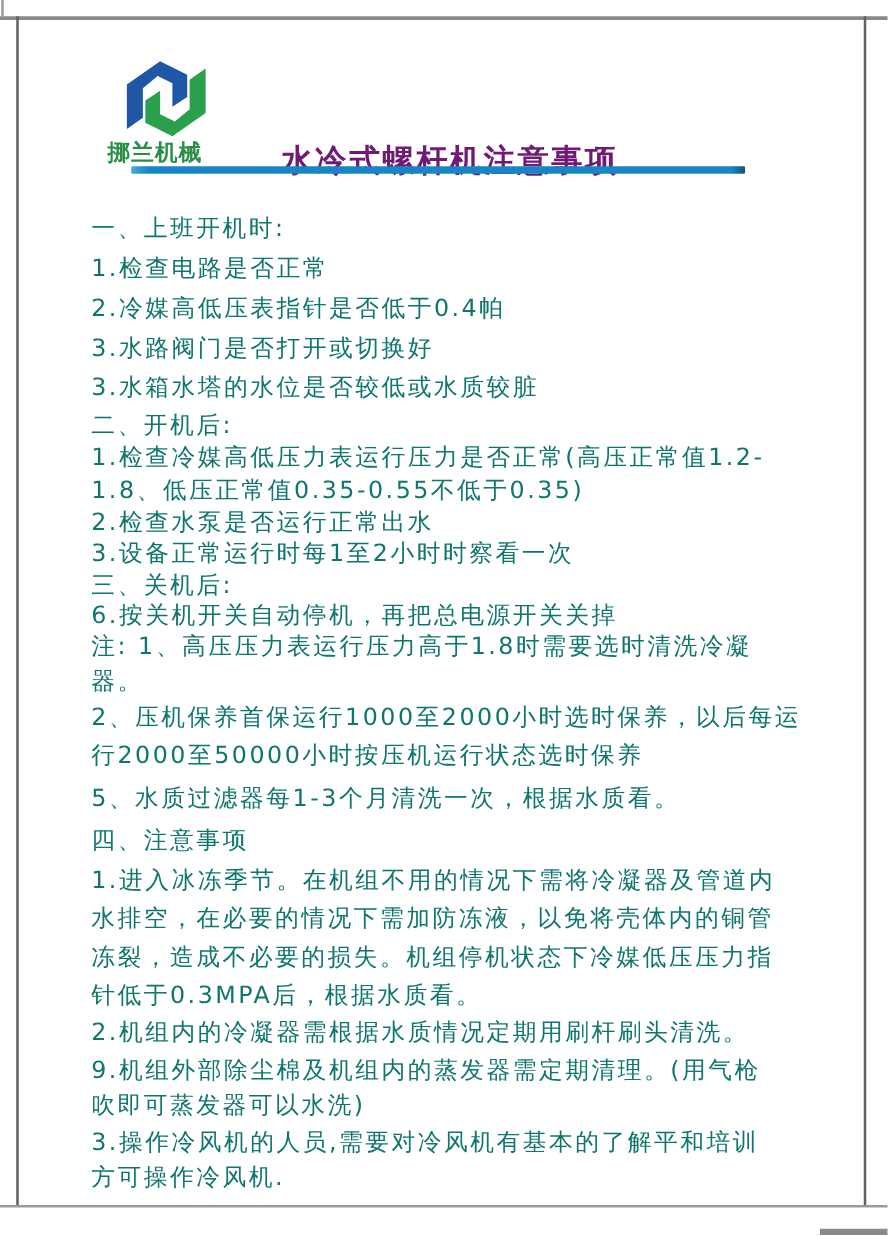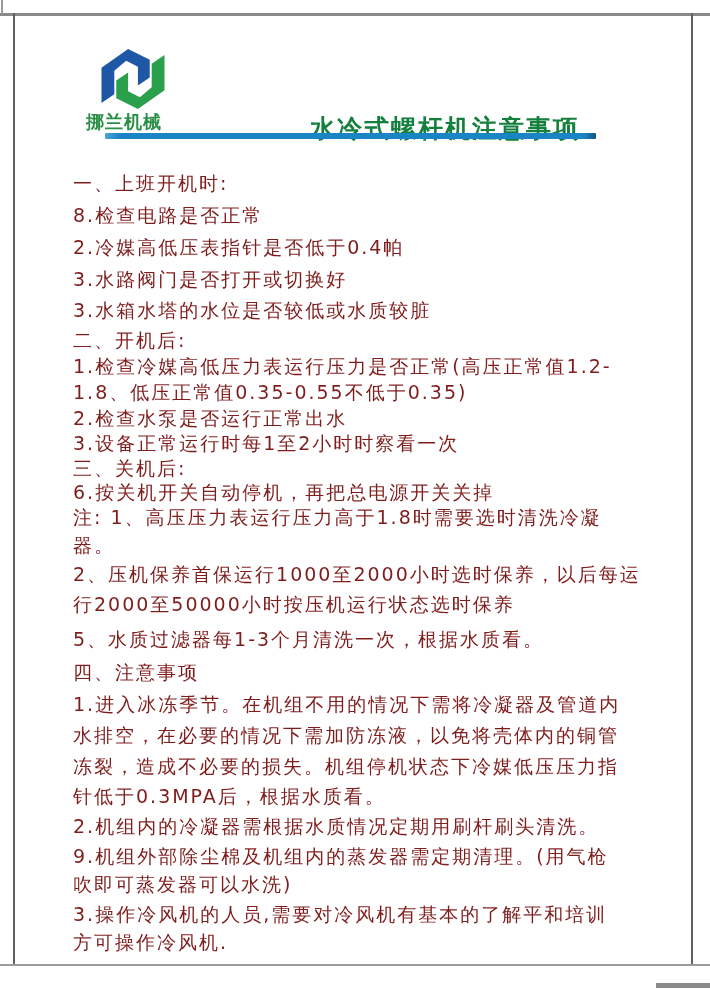--- a/index.html
+++ b/index.html
@@ -25,35 +25,35 @@
   .logo-icon { position: absolute; left: 97px; top: 47px; width: 72px; height: 64px; }
   .logo-text {
     position: absolute; left: 84px; top: 110px; width: 80px;
     text-align: center; font-size: 18px; font-weight: bold;
     color: #2a8f46; letter-spacing: 1px; white-space: nowrap;
   }
 
   
   .doc-title {
     position: absolute; left: 140px; top: 95px; width: 440px;
-    text-align: right;
-    font-size: 25px; font-weight: bold; color: #15803d;
+    text-align: center;
+    font-size: 25px; font-weight: bold; color: #701a75;
     letter-spacing: 2px; white-space: nowrap;
   }
   .title-divider {
     position: absolute; left: 105px; top: 133px; width: 491px; height: 6px;
     background: linear-gradient(to right, #4aa6d8 0px, #1a85c5 14px, #1a85c5 480px, #14527e 491px);
     border-radius: 1px;
   }
 
   
   .ln {
     position: absolute; left: 73px;
     font-size: 19px; line-height: 22px;
-    color: #7f1d1d; letter-spacing: 2px; white-space: nowrap;
+    color: #0f766e; letter-spacing: 2px; white-space: nowrap;
   }
 </style>
 </head>
 <body>
 
 <div class="page">
 
   <div class="frame frame-top"></div>
   <div class="frame frame-left"></div>
   <div class="frame frame-right"></div>
@@ -65,21 +65,21 @@
     <path fill="#1d57a6" d="M4,57 L4,21 L31,2 L53,13 L53,31 L41,39 L41,20 L29,14 L17,24 L17,48 Z"></path>
     <path fill="#2aa04d" d="M68,8 L68,44 L41,63 L19,52 L19,34 L31,26 L31,45 L43,51 L55,41 L55,17 Z"></path>
   </svg>
   <div class="logo-text">挪兰机械</div>
 
   <h1 class="doc-title">水冷式螺杆机注意事项</h1>
   <div class="title-divider"></div>
 
   <div>
     <div class="ln" style="top:172px">一、上班开机时:</div>
-    <div class="ln" style="top:204px">8.检查电路是否正常</div>
+    <div class="ln" style="top:204px">1.检查电路是否正常</div>
     <div class="ln" style="top:236px">2.冷媒高低压表指针是否低于0.4帕</div>
     <div class="ln" style="top:268px">3.水路阀门是否打开或切换好</div>
     <div class="ln" style="top:299px">3.水箱水塔的水位是否较低或水质较脏</div>
     <div class="ln" style="top:329px">二、开机后:</div>
     <div class="ln" style="top:355px">1.检查冷媒高低压力表运行压力是否正常(高压正常值1.2-</div>
     <div class="ln" style="top:381px">1.8、低压正常值0.35-0.55不低于0.35)</div>
     <div class="ln" style="top:407px">2.检查水泵是否运行正常出水</div>
     <div class="ln" style="top:432px">3.设备正常运行时每1至2小时时察看一次</div>
     <div class="ln" style="top:457px">三、关机后:</div>
     <div class="ln" style="top:481px">6.按关机开关自动停机，再把总电源开关关掉</div>

